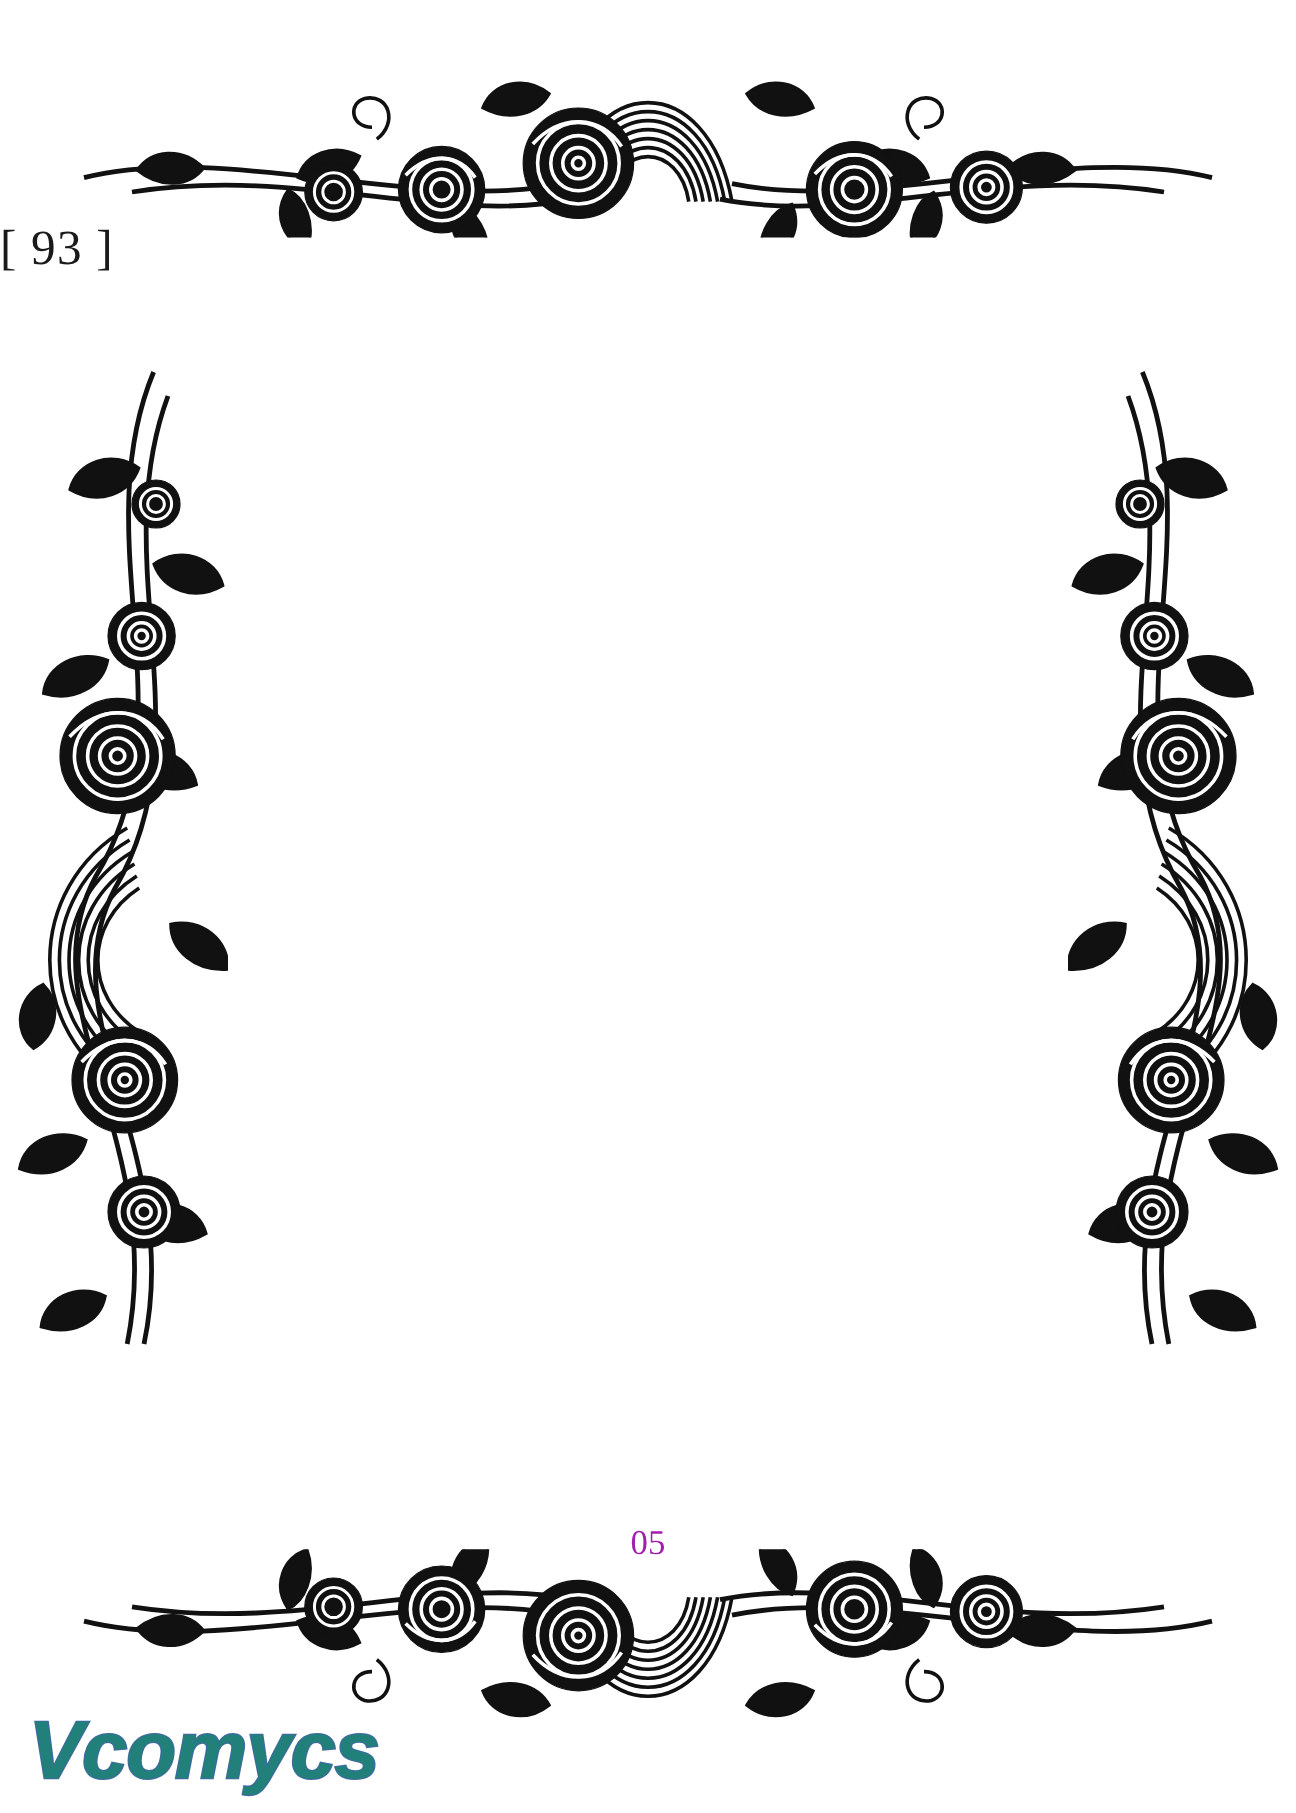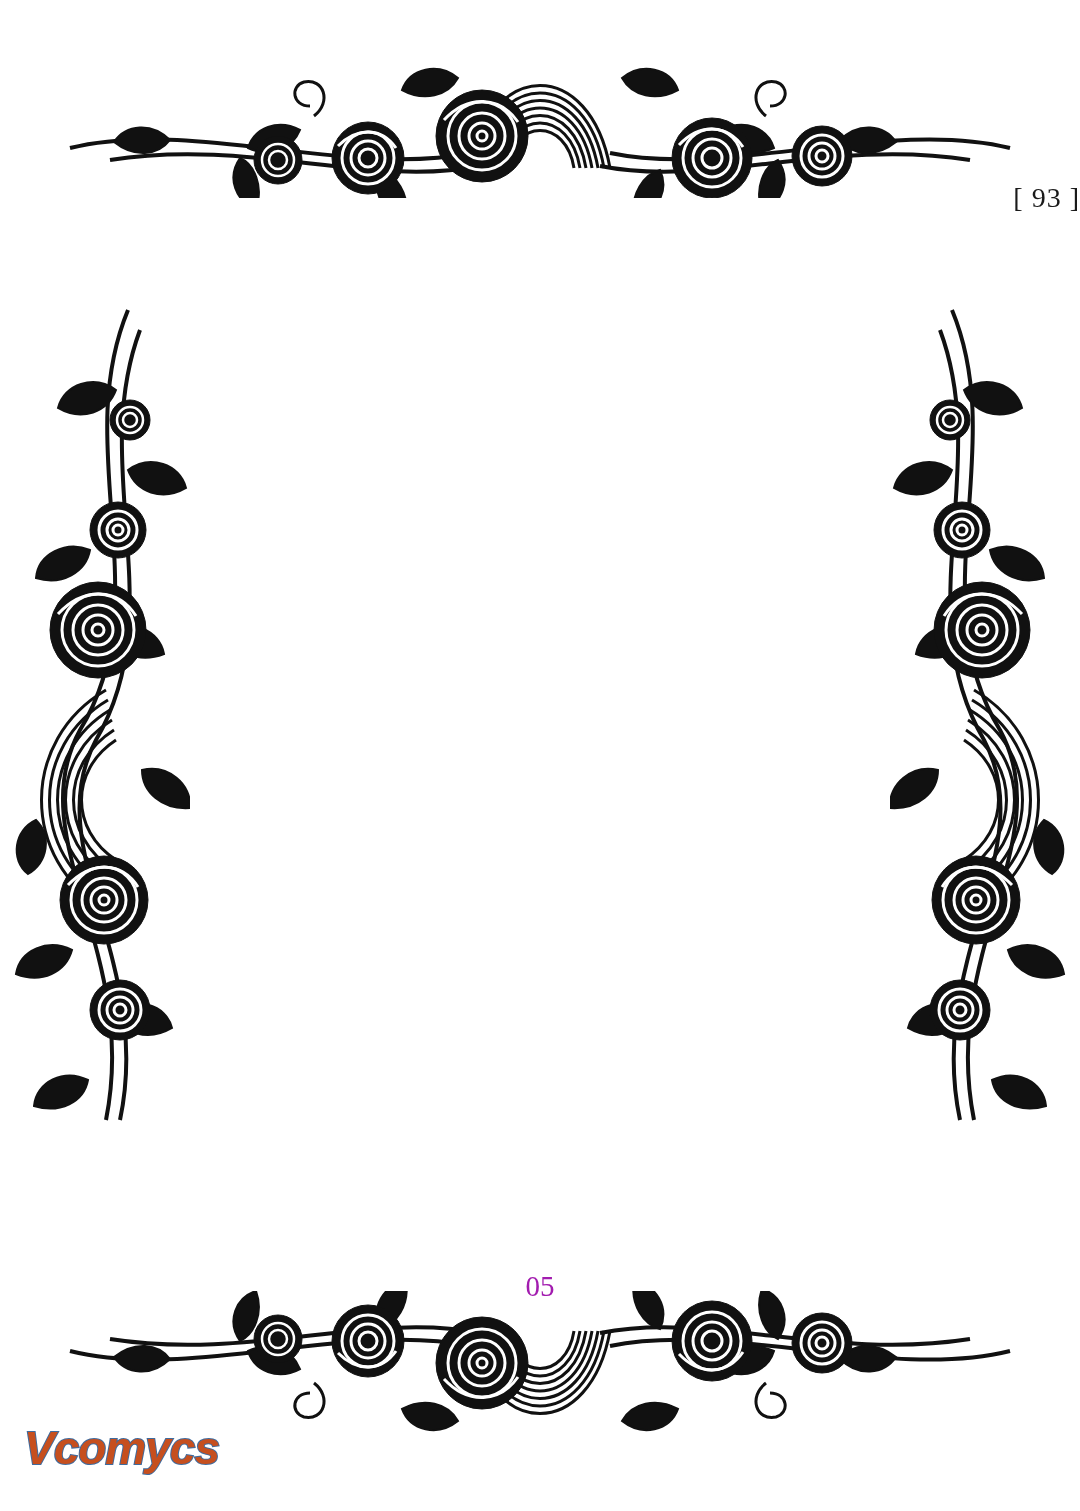--- a/index.html
+++ b/index.html
@@ -53,22 +53,22 @@
     height: 830px;
     transform: scaleX(-1);
   }
 
   
   .page-num-top {
     position: absolute;
     top: 182px;
     left: 0;
     width: 100%;
-    text-align: right;
-    font-size: 28px;
+    text-align: left;
+    font-size: 41px;
     letter-spacing: 1px;
     color: #1a1a1a;
   }
 
   .page-num-bottom {
     position: absolute;
     bottom: 208px;
     left: 0;
     width: 100%;
     text-align: center;
@@ -104,24 +104,24 @@
     position: absolute;
     left: 24px;
     bottom: 16px;
     width: 250px;
     height: 70px;
   }
   .wm-text {
     font-family: "Liberation Sans", sans-serif;
     font-weight: bold;
     font-style: italic;
-    font-size: 46px;
+    font-size: 68px;
     letter-spacing: -1px;
     line-height: 1;
-    color: #c2410c;
+    color: #0f766e;
     -webkit-text-stroke: 2px #2f5f96;
     paint-order: stroke fill;
     opacity: 0.92;
     white-space: nowrap;
   }
 </style>
 </head>
 <body>
 
 <div class="page">

